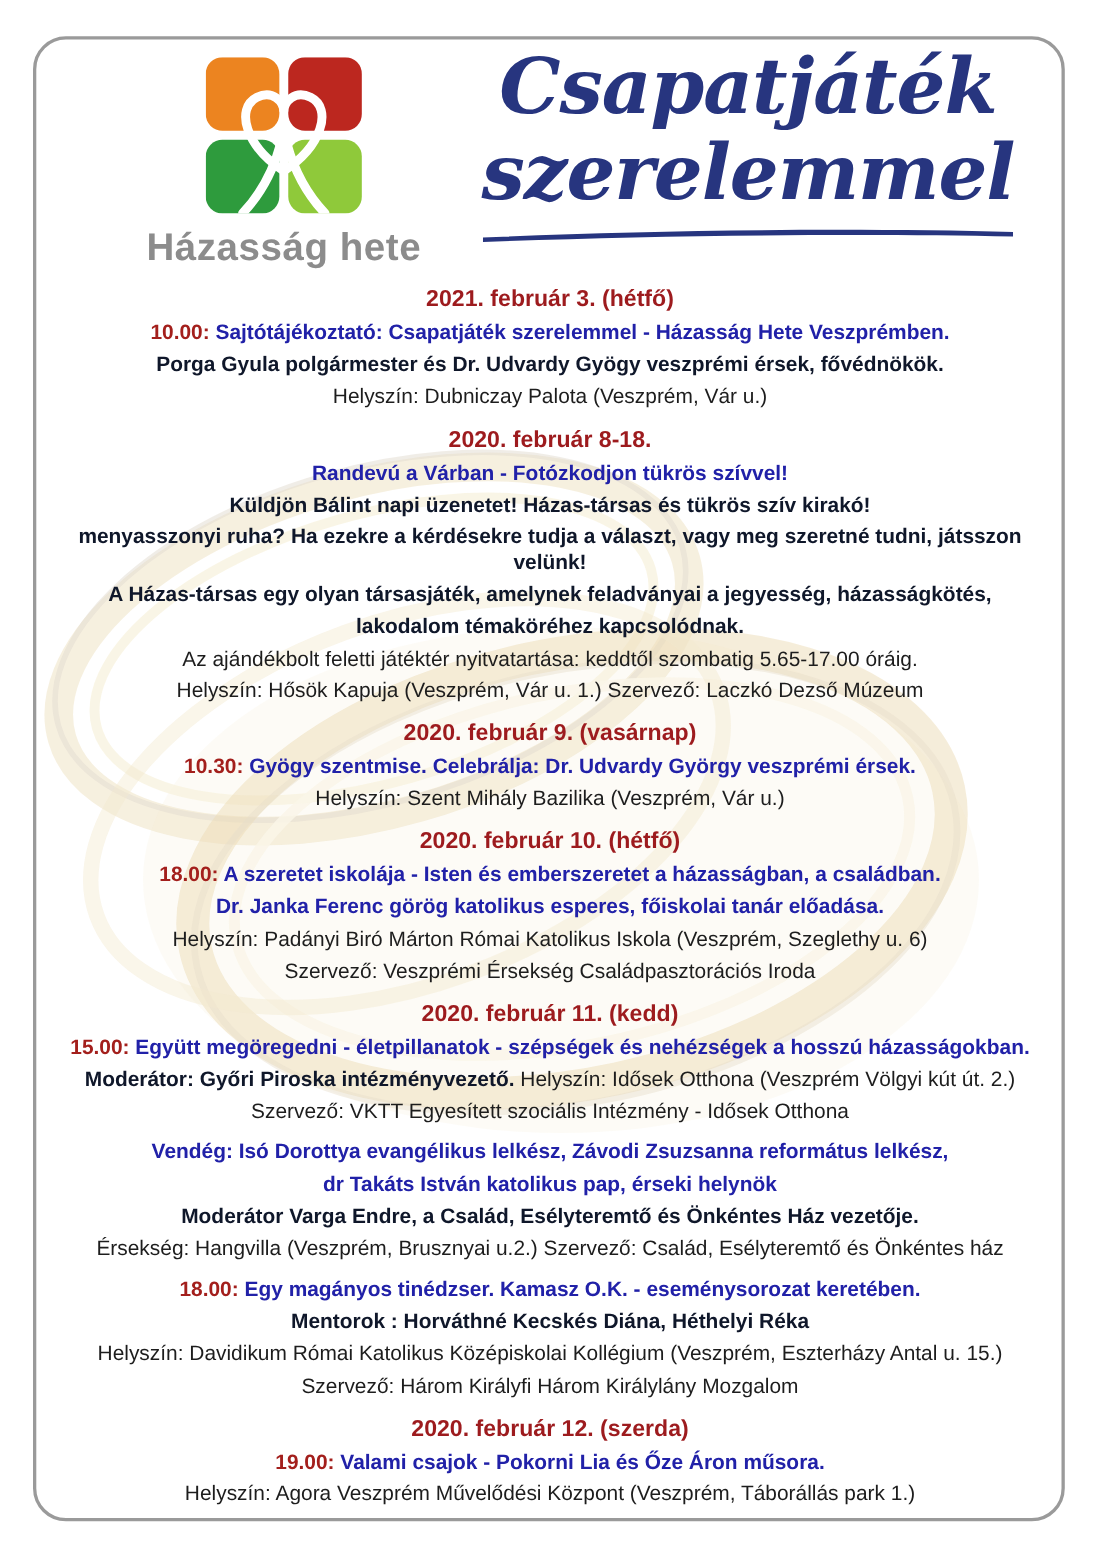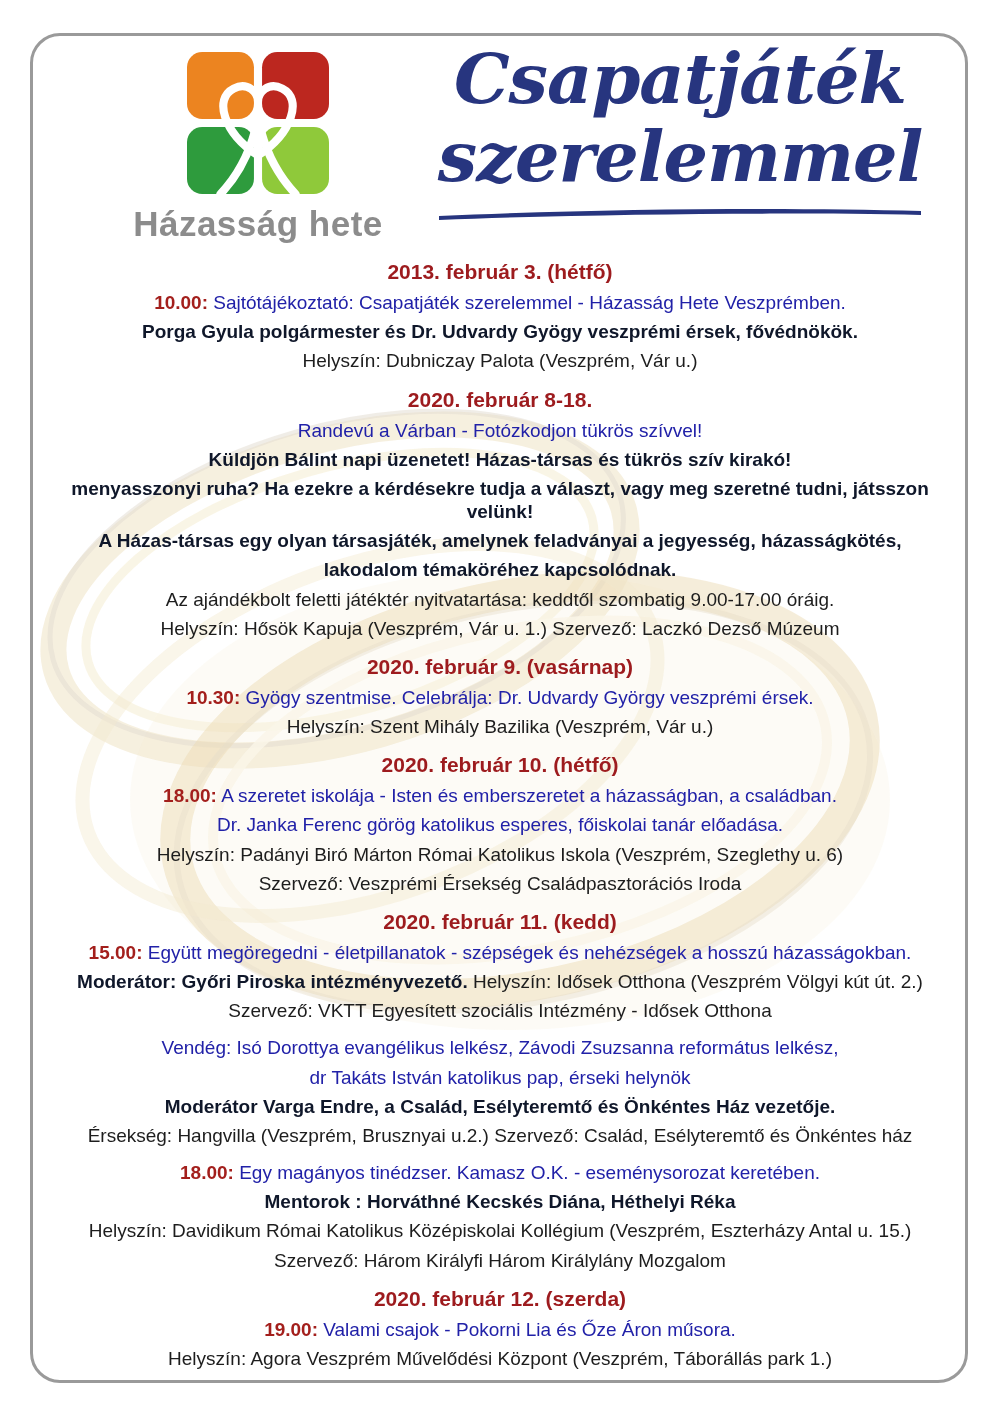--- a/index.html
+++ b/index.html
@@ -32,21 +32,21 @@
   
   .schedule{position:absolute;left:40px;top:256px;width:920px;text-align:center;}
   .schedule-block{margin-top:8px;}
   .schedule-block:first-child{margin-top:0;}
   .date-heading{
     margin:0;padding:4px 0;font-size:21px;font-weight:bold;
     color:var(--date-red,#9d1b1e);
   }
   .line{margin:0;padding:3px 0;font-size:19px;line-height:1.22;color:#1d1d1d;}
   .seg-time{color:var(--time-red,#a31f1c);font-weight:bold;}
-  .seg-blue{color:var(--event-blue,#2121a8);font-weight:normal;}
+  .seg-blue{color:var(--event-blue,#2121a8);font-weight:bold;}
   .seg-bold{color:#0f172a;font-weight:bold;}
   .seg-plain{color:#1d1d1d;font-weight:normal;}
 </style>
 </head>
 <body>
 
 <svg class="rings" viewBox="0 0 910 760" aria-hidden="true">
   <ellipse cx="470" cy="430" rx="380" ry="230" fill="#f6efd8" opacity="0.55"></ellipse>
   <g transform="rotate(-16 300 220)">
     <ellipse cx="300" cy="220" rx="295" ry="150" fill="none" stroke="#d9bd76" stroke-width="26" opacity="0.55"></ellipse>
@@ -83,33 +83,33 @@
 <div class="title-wrap">
   <div class="title-line">Csapatjáték</div>
   <div class="title-line">szerelemmel</div>
   <svg class="title-underline" viewBox="0 0 482 13" aria-hidden="true">
     <path d="M0 9 C 150 2, 340 0, 482 4 L 482 8 C 340 5, 150 7, 0 13 Z" fill="#27357f"></path>
   </svg>
 </div>
 
 <main class="schedule">
     <section class="schedule-block">
-      <h2 class="date-heading">2013. február 3. (hétfő)</h2>
+      <h2 class="date-heading">2021. február 3. (hétfő)</h2>
       <p class="line"><span class="seg-time">10.00:</span><span class="seg-blue"> Sajtótájékoztató: Csapatjáték szerelemmel - Házasság Hete Veszprémben.</span></p>
       <p class="line"><span class="seg-bold">Porga Gyula polgármester és Dr. Udvardy Gyögy veszprémi érsek, fővédnökök.</span></p>
       <p class="line"><span class="seg-plain">Helyszín: Dubniczay Palota (Veszprém, Vár u.)</span></p>
     </section>
     <section class="schedule-block">
       <h2 class="date-heading">2020. február 8-18.</h2>
       <p class="line"><span class="seg-blue">Randevú a Várban - Fotózkodjon tükrös szívvel!</span></p>
       <p class="line"><span class="seg-bold">Küldjön Bálint napi üzenetet! Házas-társas és tükrös szív kirakó!</span></p>
       <p class="line"><span class="seg-bold">menyasszonyi ruha? Ha ezekre a kérdésekre tudja a választ, vagy meg szeretné tudni, játsszon velünk!</span></p>
       <p class="line"><span class="seg-bold">A Házas-társas egy olyan társasjáték, amelynek feladványai a jegyesség, házasságkötés,</span></p>
       <p class="line"><span class="seg-bold">lakodalom témaköréhez kapcsolódnak.</span></p>
-      <p class="line"><span class="seg-plain">Az ajándékbolt feletti játéktér nyitvatartása: keddtől szombatig 9.00-17.00 óráig.</span></p>
+      <p class="line"><span class="seg-plain">Az ajándékbolt feletti játéktér nyitvatartása: keddtől szombatig 5.65-17.00 óráig.</span></p>
       <p class="line"><span class="seg-plain">Helyszín: Hősök Kapuja (Veszprém, Vár u. 1.) Szervező: Laczkó Dezső Múzeum</span></p>
     </section>
     <section class="schedule-block">
       <h2 class="date-heading">2020. február 9. (vasárnap)</h2>
       <p class="line"><span class="seg-time">10.30:</span><span class="seg-blue"> Gyögy szentmise. Celebrálja: Dr. Udvardy György veszprémi érsek.</span></p>
       <p class="line"><span class="seg-plain">Helyszín: Szent Mihály Bazilika (Veszprém, Vár u.)</span></p>
     </section>
     <section class="schedule-block">
       <h2 class="date-heading">2020. február 10. (hétfő)</h2>
       <p class="line"><span class="seg-time">18.00:</span><span class="seg-blue"> A szeretet iskolája - Isten és emberszeretet a házasságban, a családban.</span></p>

